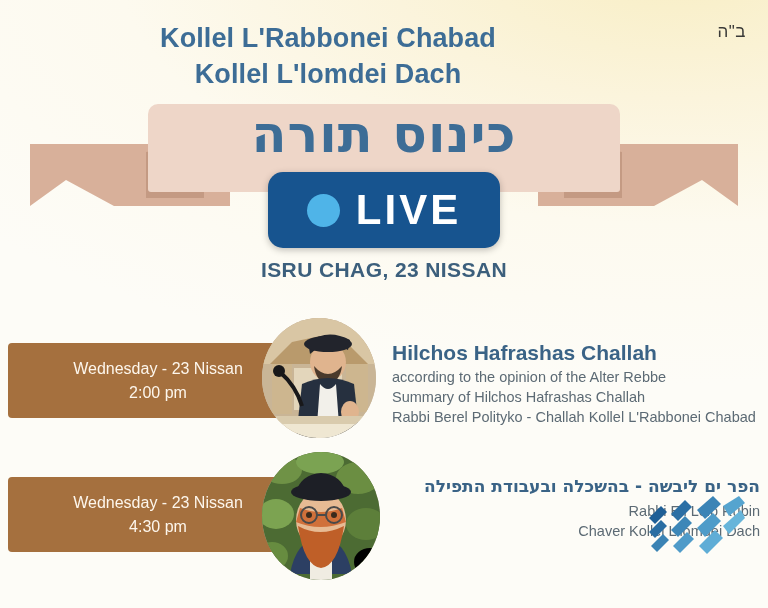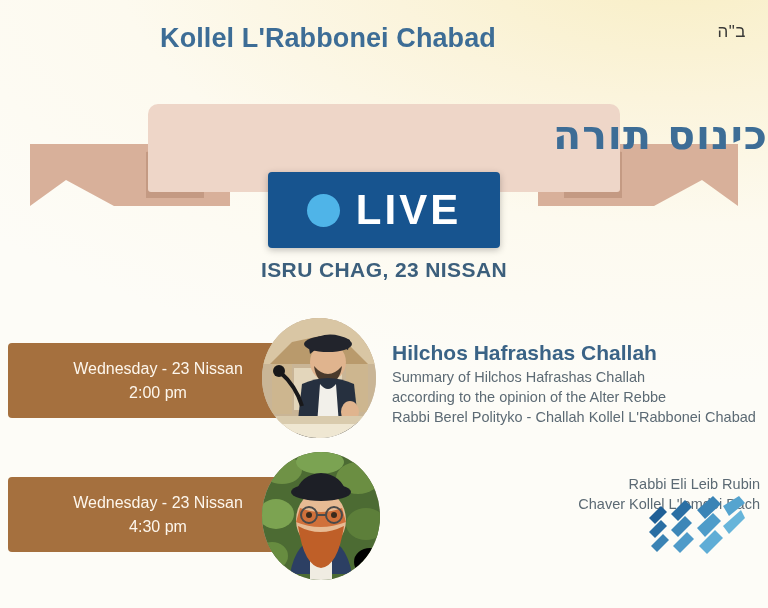--- a/index.html
+++ b/index.html
@@ -87,40 +87,40 @@
     width: 472px;
     height: 88px;
     background: #eed6c8;
     border-radius: 10px 10px 3px 3px;
   }
   #ribbon-text {
     position: absolute;
     top: 104px;
     left: 0;
     width: 768px;
-    text-align: right;
+    text-align: center;
     font-family: "DejaVu Sans", sans-serif;
-    font-size: 41px;
+    font-size: 51px;
     font-weight: bold;
     color: #3d6d96;
     direction: rtl;
     line-height: 62px;
     letter-spacing: 1px;
   }
 
   
   #live-badge {
     position: absolute;
     top: 172px;
     left: 50%;
     transform: translateX(-50%);
     width: 232px;
     height: 76px;
     background: #17548f;
-    border-radius: 4px;
+    border-radius: 15px;
     display: flex;
     align-items: center;
     justify-content: center;
     gap: 16px;
     box-shadow: 0 2px 7px rgba(0,0,0,.25);
   }
   #live-dot {
     width: 33px;
     height: 33px;
     border-radius: 50%;
@@ -216,20 +216,21 @@
 </style>
 </head>
 <body>
 
 <div id="flyer">
 
   <div id="bah">ב"ה</div>
 
   <div id="title-block">
     <div class="org-title">Kollel L'Rabbonei Chabad</div>
+    <div class="org-title">Kollel L'lomdei Dach</div>
   </div>
 
   <div id="ribbon">
     <div class="tail left"></div>
     <div class="tail right"></div>
     <div class="tail-fold left"></div>
     <div class="tail-fold right"></div>
     <div id="ribbon-main"></div>
   </div>
   <div id="ribbon-text">כינוס תורה</div>
@@ -262,22 +263,22 @@
         <path d="M58 66 q8 10 16 0 l4 54 l-24 0 Z" fill="#f2f0ea"></path>
         <ellipse cx="88" cy="94" rx="9" ry="11" fill="#e0b48e"></ellipse>
         <path d="M18 54 q16 14 22 34" stroke="#18181a" stroke-width="4" fill="none"></path>
         <circle cx="17" cy="53" r="6" fill="#18181a"></circle>
         <path d="M14 98 L104 98 L110 120 L8 120 Z" fill="#efe7d2"></path>
         <path d="M14 98 L104 98 L106 106 L12 106 Z" fill="#d9cbad"></path>
       </svg>
     </div>
     <div class="info">
       <div class="sess-title">Hilchos Hafrashas Challah</div>
+      <div class="sess-line">according to the opinion of the Alter Rebbe</div>
       <div class="sess-line">Summary of Hilchos Hafrashas Challah</div>
-      <div class="sess-line">according to the opinion of the Alter Rebbe</div>
       <div class="sess-line">Rabbi Berel Polityko - Challah Kollel L'Rabbonei Chabad</div>
     </div>
   </div>
 
   <div class="session" id="session-1">
     <div class="date-bar">
       <div class="date-line">Wednesday - 23 Nissan</div>
       <div class="date-line">4:30 pm</div>
     </div>
     <div class="avatar">
@@ -300,20 +301,21 @@
         <ellipse cx="59" cy="40" rx="30" ry="9" fill="#1d1f26"></ellipse>
         <path d="M33 42 q6 -20 26 -21 q20 1 26 21 Z" fill="#1d1f26"></path>
         <circle cx="47" cy="63" r="8" fill="none" stroke="#4a4a4a" stroke-width="2"></circle>
         <circle cx="72" cy="63" r="8" fill="none" stroke="#4a4a4a" stroke-width="2"></circle>
         <path d="M55 63 L64 63" stroke="#4a4a4a" stroke-width="2"></path>
         <circle cx="47" cy="63" r="3" fill="#3a2a1c"></circle>
         <circle cx="72" cy="63" r="3" fill="#3a2a1c"></circle>
       </svg>
     </div>
     <div class="info rtl">
+      <div class="sess-title heb">הפר ים ליבשה - בהשכלה ובעבודת התפילה</div>
       <div class="sess-line">Rabbi Eli Leib Rubin</div>
       <div class="sess-line">Chaver Kollel L'lomdei Dach</div>
     </div>
   </div>
 
   <svg id="org-logo" viewBox="0 0 100 62">
     <g>
       <path d="M4 22 L16 10 L22 16 L10 28 Z" fill="#1f5f96"></path>
       <path d="M4 36 L16 24 L22 30 L10 42 Z" fill="#2a6ea3"></path>
       <path d="M6 50 L18 38 L24 44 L12 56 Z" fill="#3b83b4"></path>

